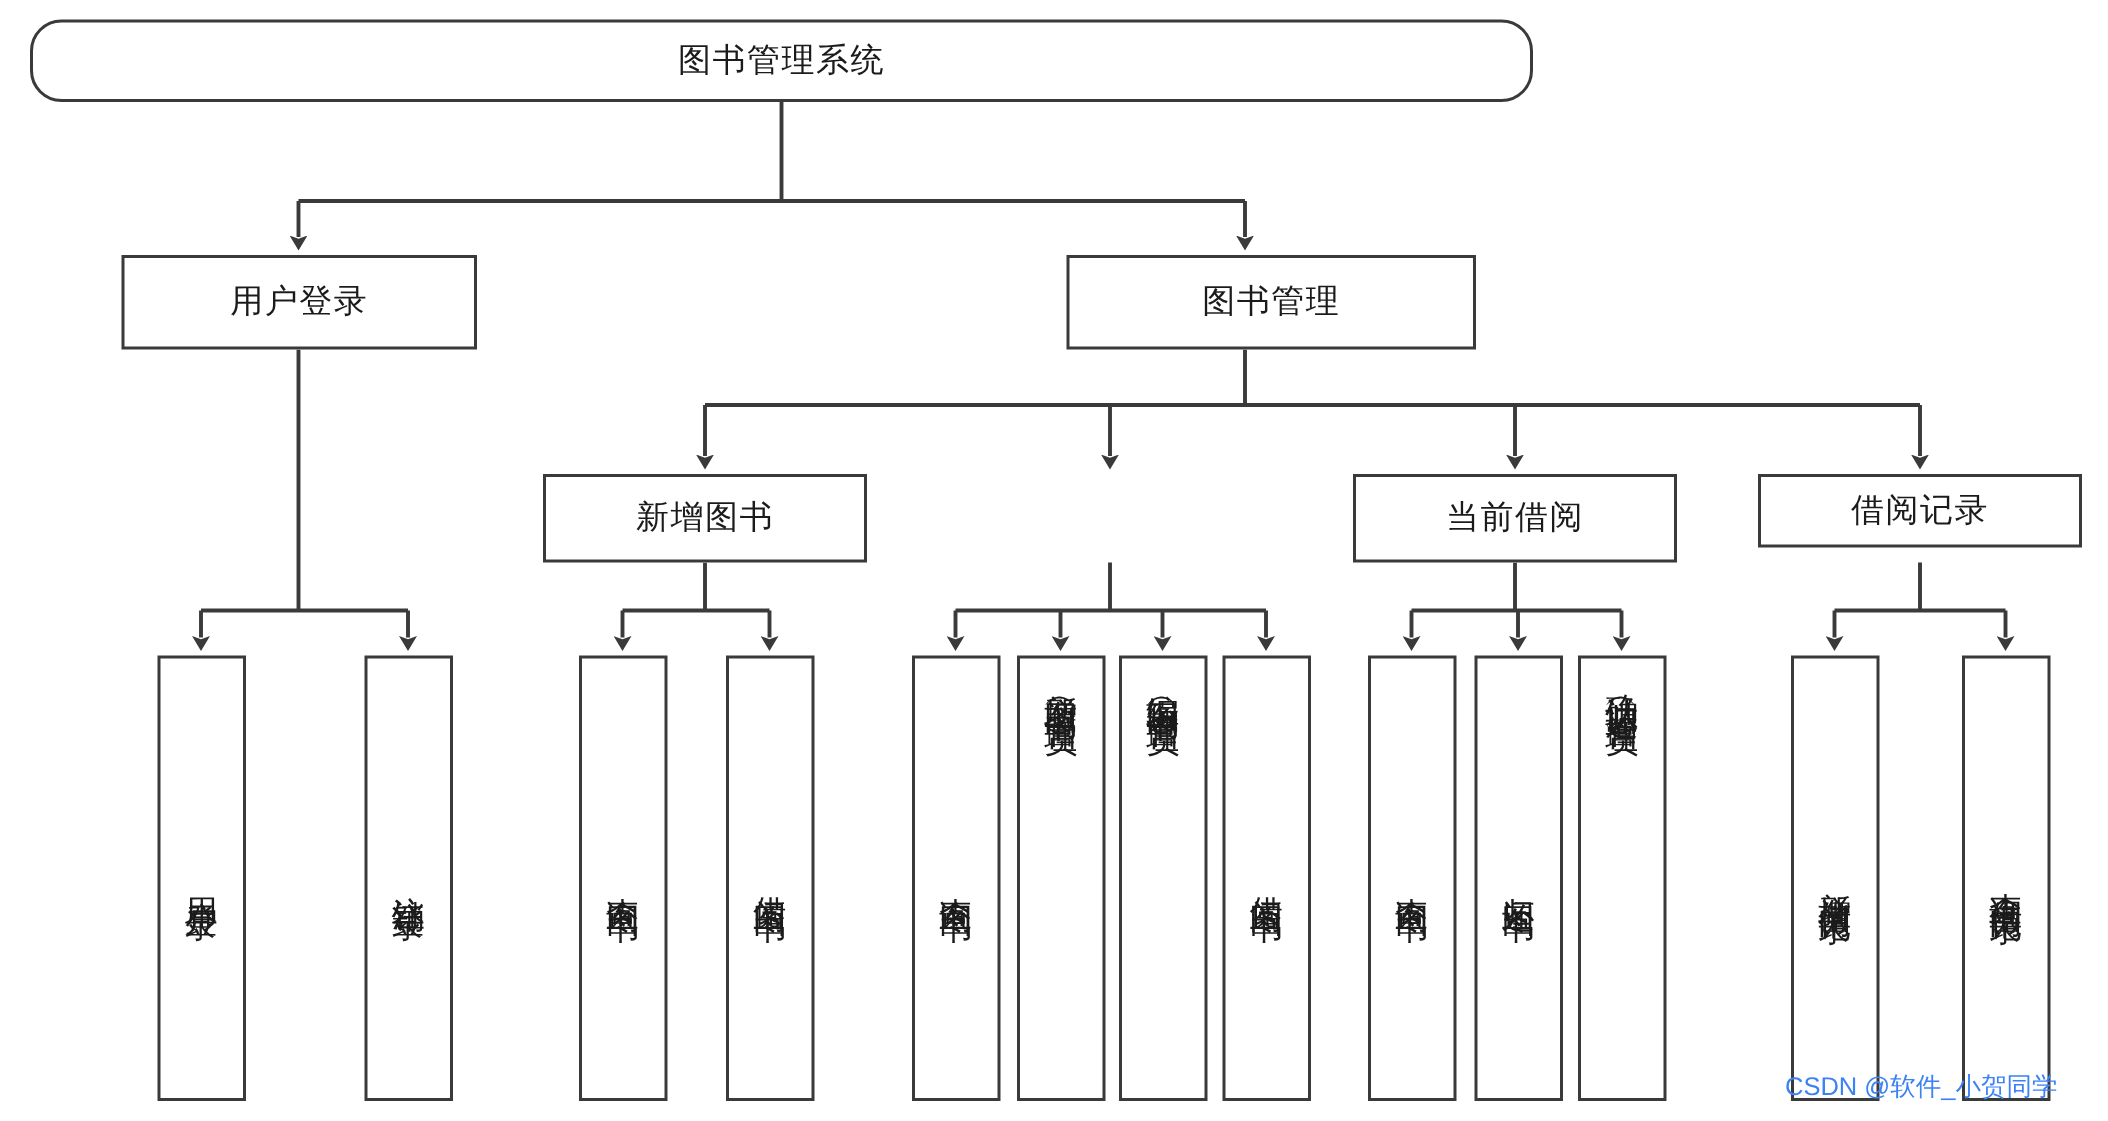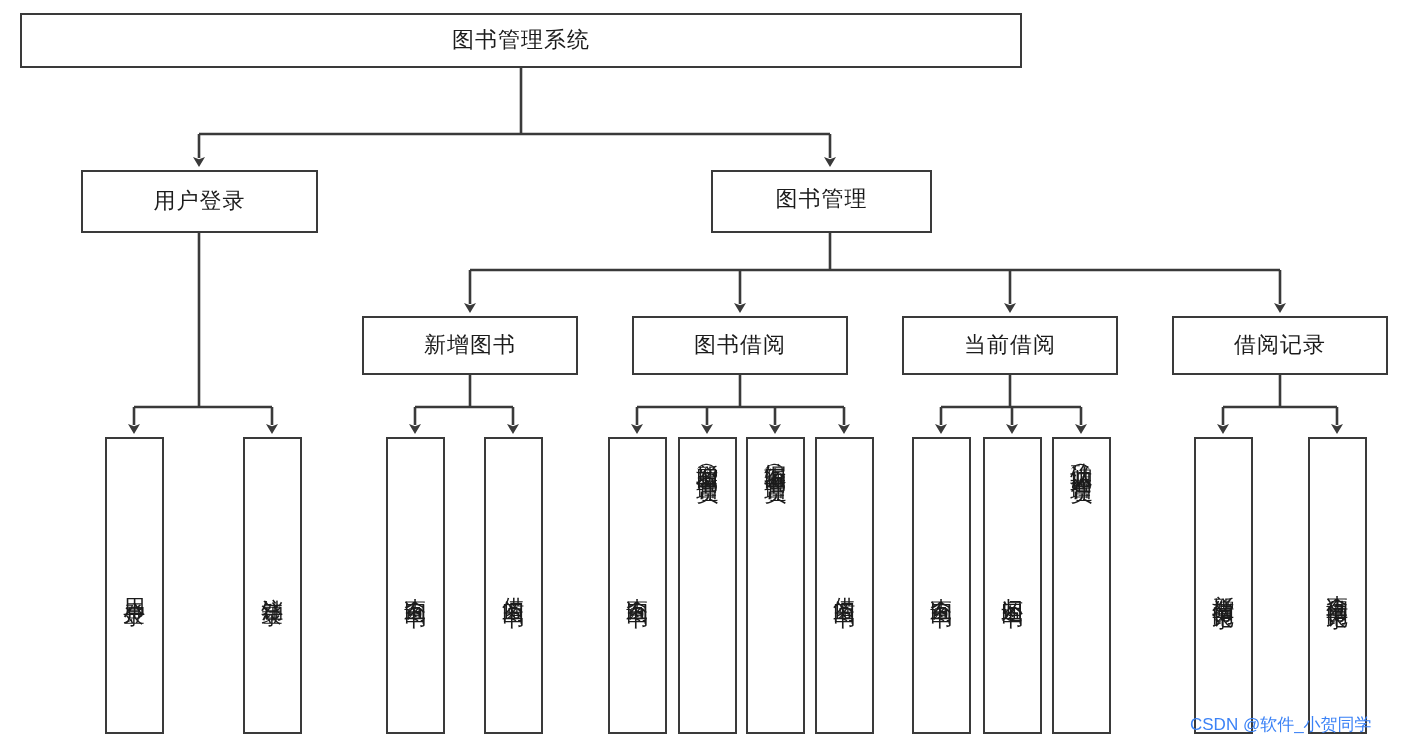--- a/index.html
+++ b/index.html
@@ -113,41 +113,38 @@
       <path d="M1012,407 L1012,425" marker-end="url(#arrow)"></path>
       <path d="M1081,407 L1081,425" marker-end="url(#arrow)"></path>
 
       <path d="M1280,375 L1280,407"></path>
       <path d="M1223,407 L1337,407"></path>
       <path d="M1223,407 L1223,425" marker-end="url(#arrow)"></path>
       <path d="M1337,407 L1337,425" marker-end="url(#arrow)"></path>
     </g>
   </svg>
 
-  <div class="node horiz" style="left:20px; top:13px; width:1002px; height:55px;">
+  <div class="node horiz" style="left:20px; top:13px; width:1002px; height:55px;border-radius:21px;">
     <span>图书管理系统</span>
   </div>
 
   <div class="node horiz" style="left:81px; top:170px; width:237px; height:63px;">
     <span>用户登录</span>
   </div>
-  <div class="node horiz" style="left:711px; top:170px; width:221px; height:63px;font-family:Liberation Mono, monospace;">
+  <div class="node horiz" style="left:711px; top:170px; width:273px; height:63px;">
     <span>图书管理</span>
   </div>
 
   <div class="node horiz" style="left:362px; top:316px; width:216px; height:59px;">
     <span>新增图书</span>
   </div>
-  <div class="node horiz" style="left:632px; top:316px; width:216px; height:59px;">
-    <span>图书借阅</span>
-  </div>
   <div class="node horiz" style="left:902px; top:316px; width:216px; height:59px;justify-content:center;">
     <span>当前借阅</span>
   </div>
-  <div class="node horiz" style="left:1172px; top:316px; width:216px; height:59px;">
+  <div class="node horiz" style="left:1172px; top:316px; width:216px; height:49px;">
     <span>借阅记录</span>
   </div>
 
   <div class="node vert center" style="left:105px; top:437px; width:59px; height:297px;">
     <span>用户登录</span>
   </div>
   <div class="node vert center" style="left:243px; top:437px; width:59px; height:297px;">
     <span>注销登录</span>
   </div>
 

